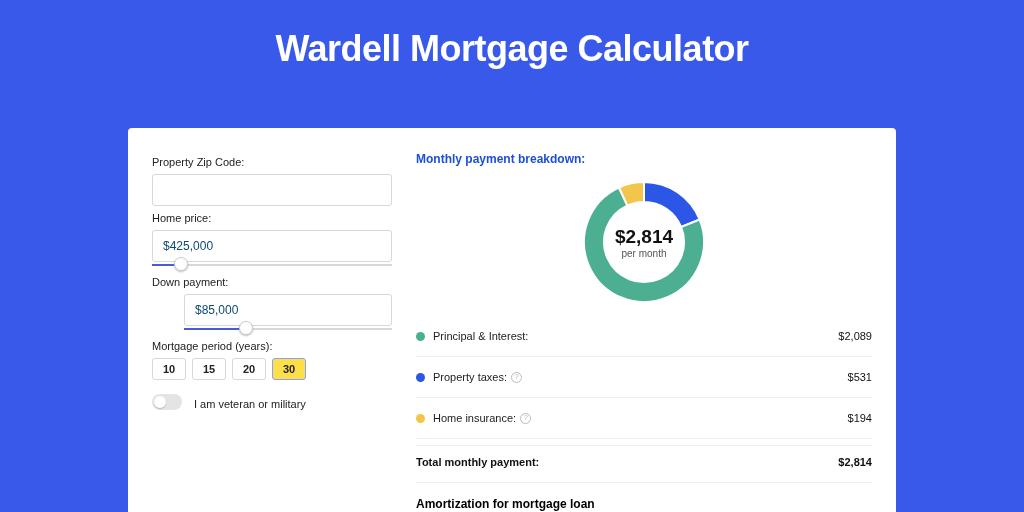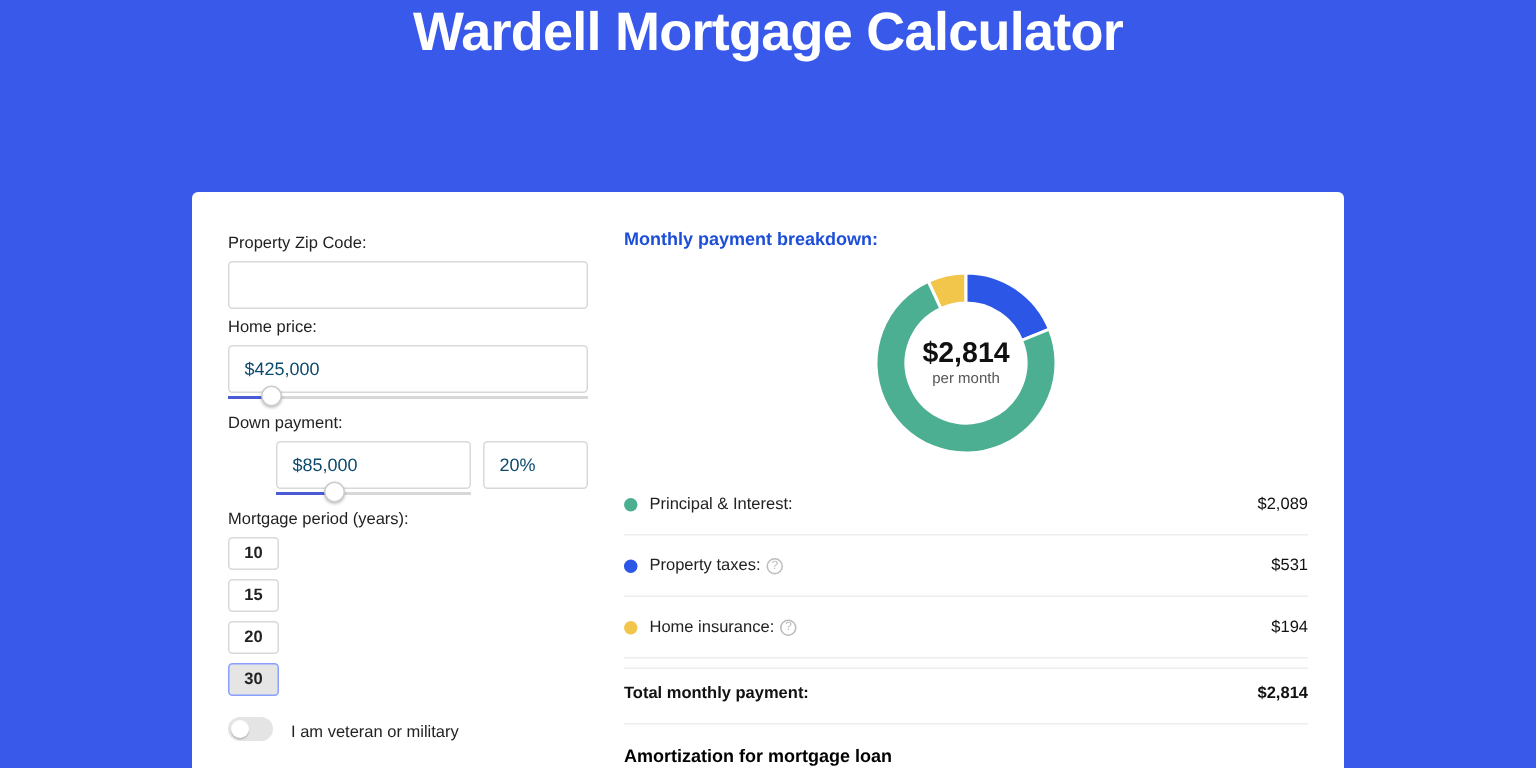--- a/index.html
+++ b/index.html
@@ -1,36 +1,36 @@
 <!DOCTYPE html>
 <html><head>
 <meta charset="utf-8">
 <style>
   * { box-sizing: border-box; margin: 0; padding: 0; font-family: Arial, Helvetica, sans-serif; }
   body { width: 1024px; height: 512px; overflow: hidden; background: #3859ea; }
   .stage { width: 1024px; height: 512px; position: relative; }
-  .page-title { color: #fff; font-size: 36px; font-weight: 700; text-align: center; letter-spacing: -0.5px; }
+  .page-title { color: #fff; font-size: 36px; font-weight: 700; text-align: center; padding-top: 28px; letter-spacing: -0.5px; }
   .card { position: absolute; top: 128px; left: 128px; width: 768px; background: #fff; border-radius: 4px; padding: 24px; display: flex; gap: 24px; min-height: 400px; }
   .col-left { width: 240px; flex: none; }
   .col-right { flex: 1; min-width: 0; }
 
   .field-label { font-size: 11px; color: #222; margin-top: 4px; margin-bottom: 6px; }
   .text-input { width: 100%; height: 32px; border: 1px solid #d8d8d8; border-radius: 3px; padding: 0 10px; font-size: 12px; color: #0c4a6e; }
   .slider-wrap { position: relative; height: 10px; margin-top: -2px; }
   .slider-bar { height: 2px; background: #4b5bd7; position: absolute; top: 4px; left: 0; }
   .slider-bar.rest { background: #d8d8d8; }
   .slider-thumb { width: 14px; height: 14px; border-radius: 50%; background: #fff; border: 1px solid #ccc; box-shadow: 0 1px 2px rgba(0,0,0,.25); position: absolute; top: -3px; cursor: pointer; }
   .row { display: flex; gap: 8px; padding-left: 32px; }
   .row .text-input.small { width: 70px; flex: none; }
   .row .main { flex: 1; }
   .mgroup { margin-bottom: 6px; }
 
-  .period-row { display: flex; gap: 6px; flex-direction: column; }
+  .period-row { display: flex; gap: 6px; }
   .period-btn { width: 34px; height: 22px; border: 1px solid #d8d8d8; border-radius: 3px; background: #fff; font-size: 11px; font-weight: 600; color: #222; cursor: pointer; }
-  .period-btn.active { background: #e5e5e5; border-color: #8aa0ff; }
+  .period-btn.active { background: #fde047; border-color: #8aa0ff; }
 
   .toggle-row { display: flex; align-items: flex-end; gap: 12px; margin-top: 14px; }
   .toggle { width: 30px; height: 16px; border-radius: 8px; background: #e4e4e4; position: relative; cursor: pointer; }
   .toggle::after { content: ""; width: 12px; height: 12px; border-radius: 50%; background: #fff; position: absolute; top: 2px; left: 2px; box-shadow: 0 1px 1px rgba(0,0,0,.2); }
   .toggle-label { font-size: 11px; color: #222; }
 
   .section-title { font-size: 12px; font-weight: 700; color: #1d4ed8; }
   .section-title.light { margin-top: 0; }
   .donut-wrap { display: flex; justify-content: center; margin: 12px 0 16px; position: relative; }
   .donut-center { position: absolute; top: 50%; left: 50%; transform: translate(-50%, -50%); text-align: center; }
@@ -79,21 +79,20 @@
         <div class="field-label">Down payment:</div>
         <div class="row">
           <div class="main" style="position:relative">
             <input class="text-input" value="$85,000" style="">
             <div class="slider-wrap">
               <div class="slider-bar" style="width:30%"></div>
               <div class="slider-bar rest" style="left:30%; right:0;"></div>
               <div class="slider-thumb" style="left:calc(30% - 7px)"></div>
             </div>
           </div>
-          <input class="text-input small" value="20%" style="">
         </div>
       </div>
 
 
       <div class="mgroup">
         <div class="field-label">Mortgage period (years):</div>
         <div class="period-row" id="period-row">
             <button class="period-btn">10</button>
             <button class="period-btn">15</button>
             <button class="period-btn">20</button>

